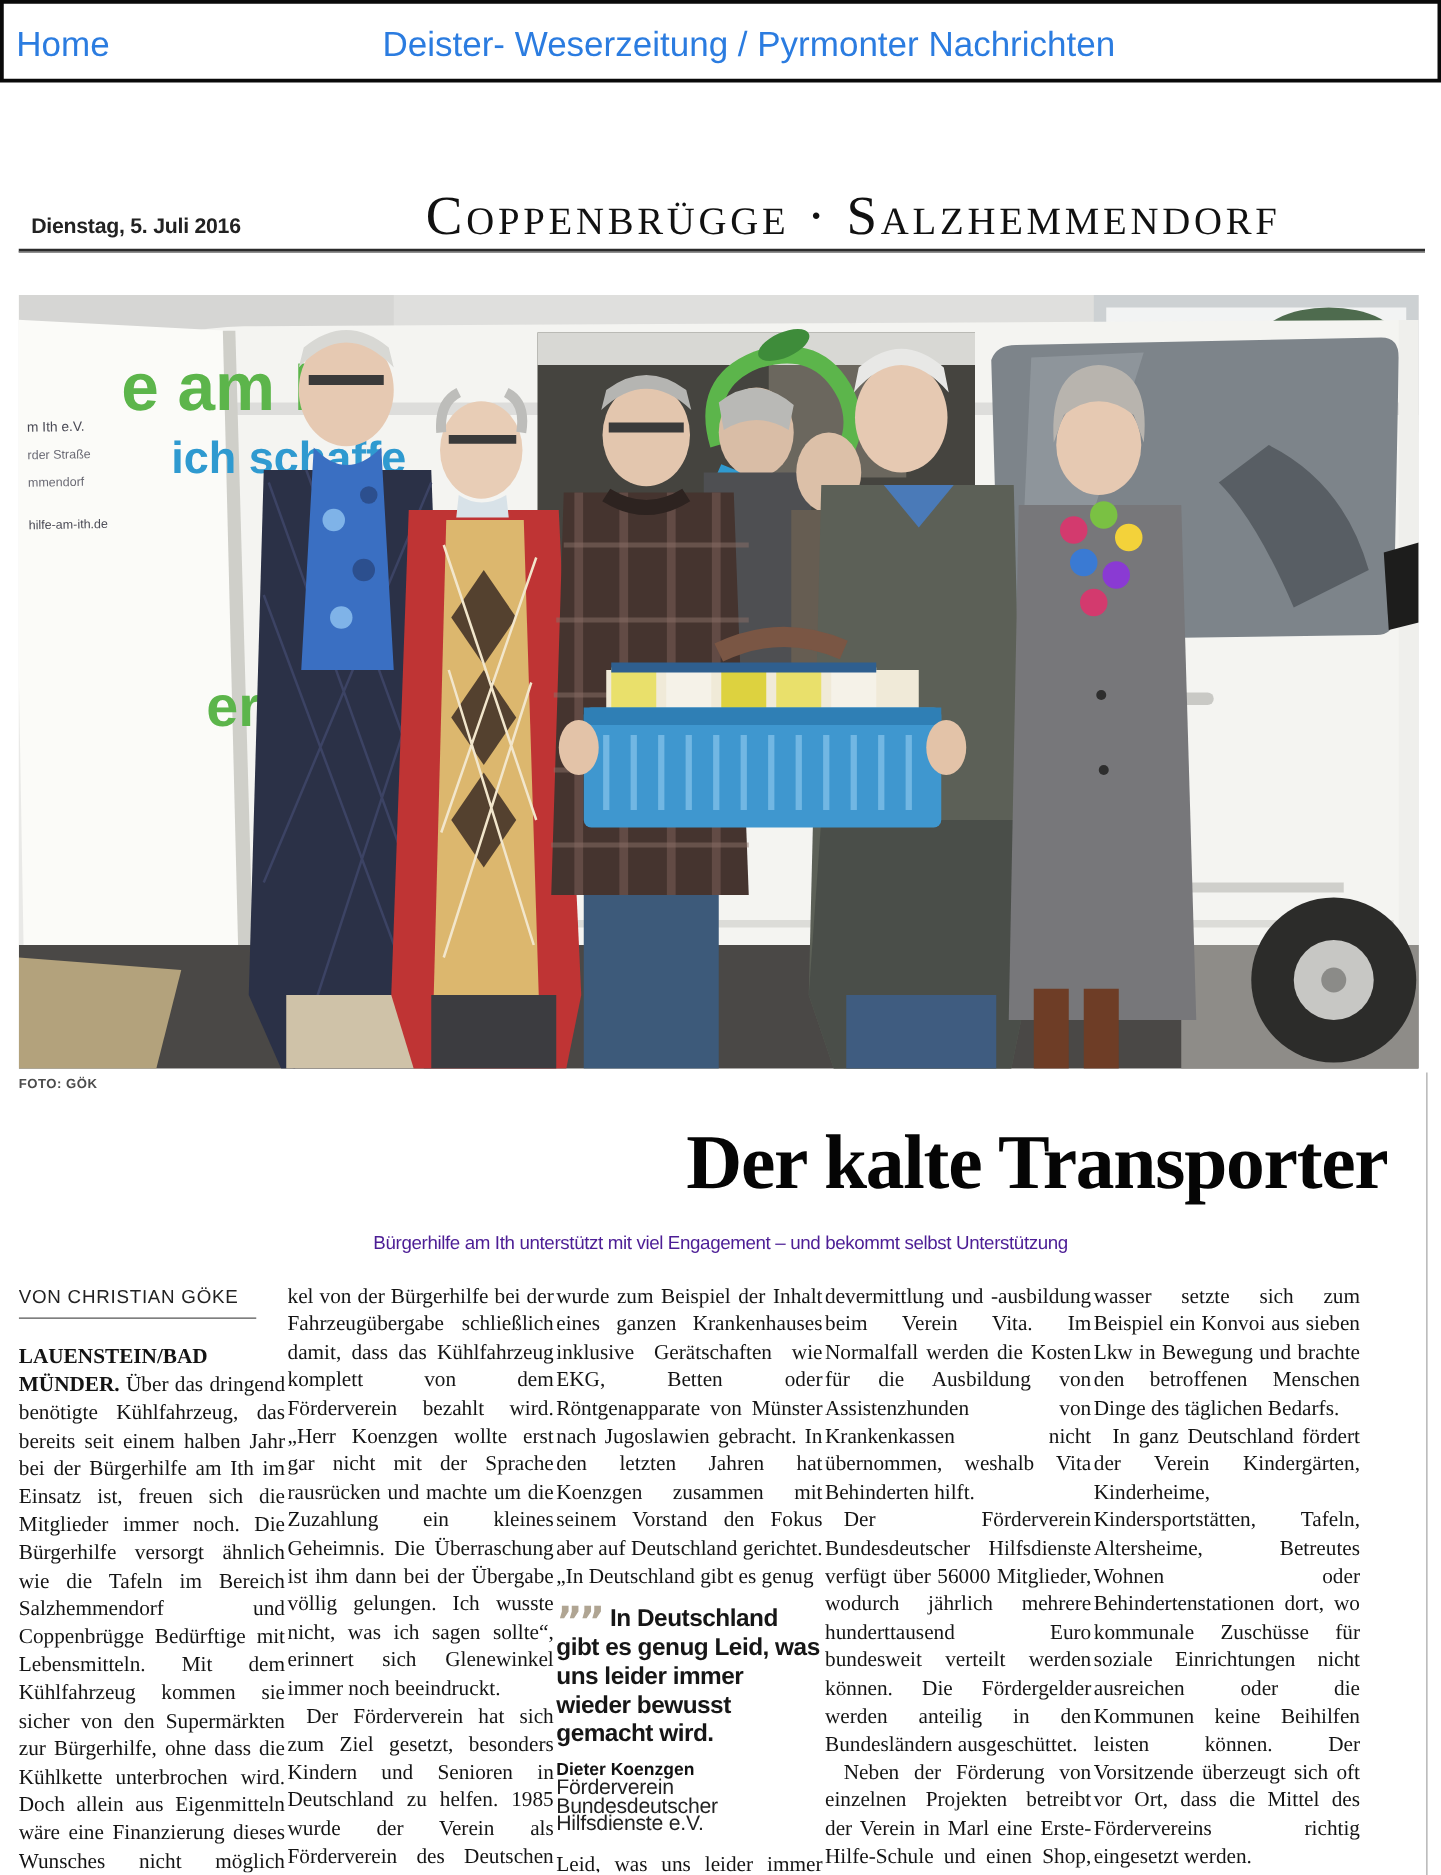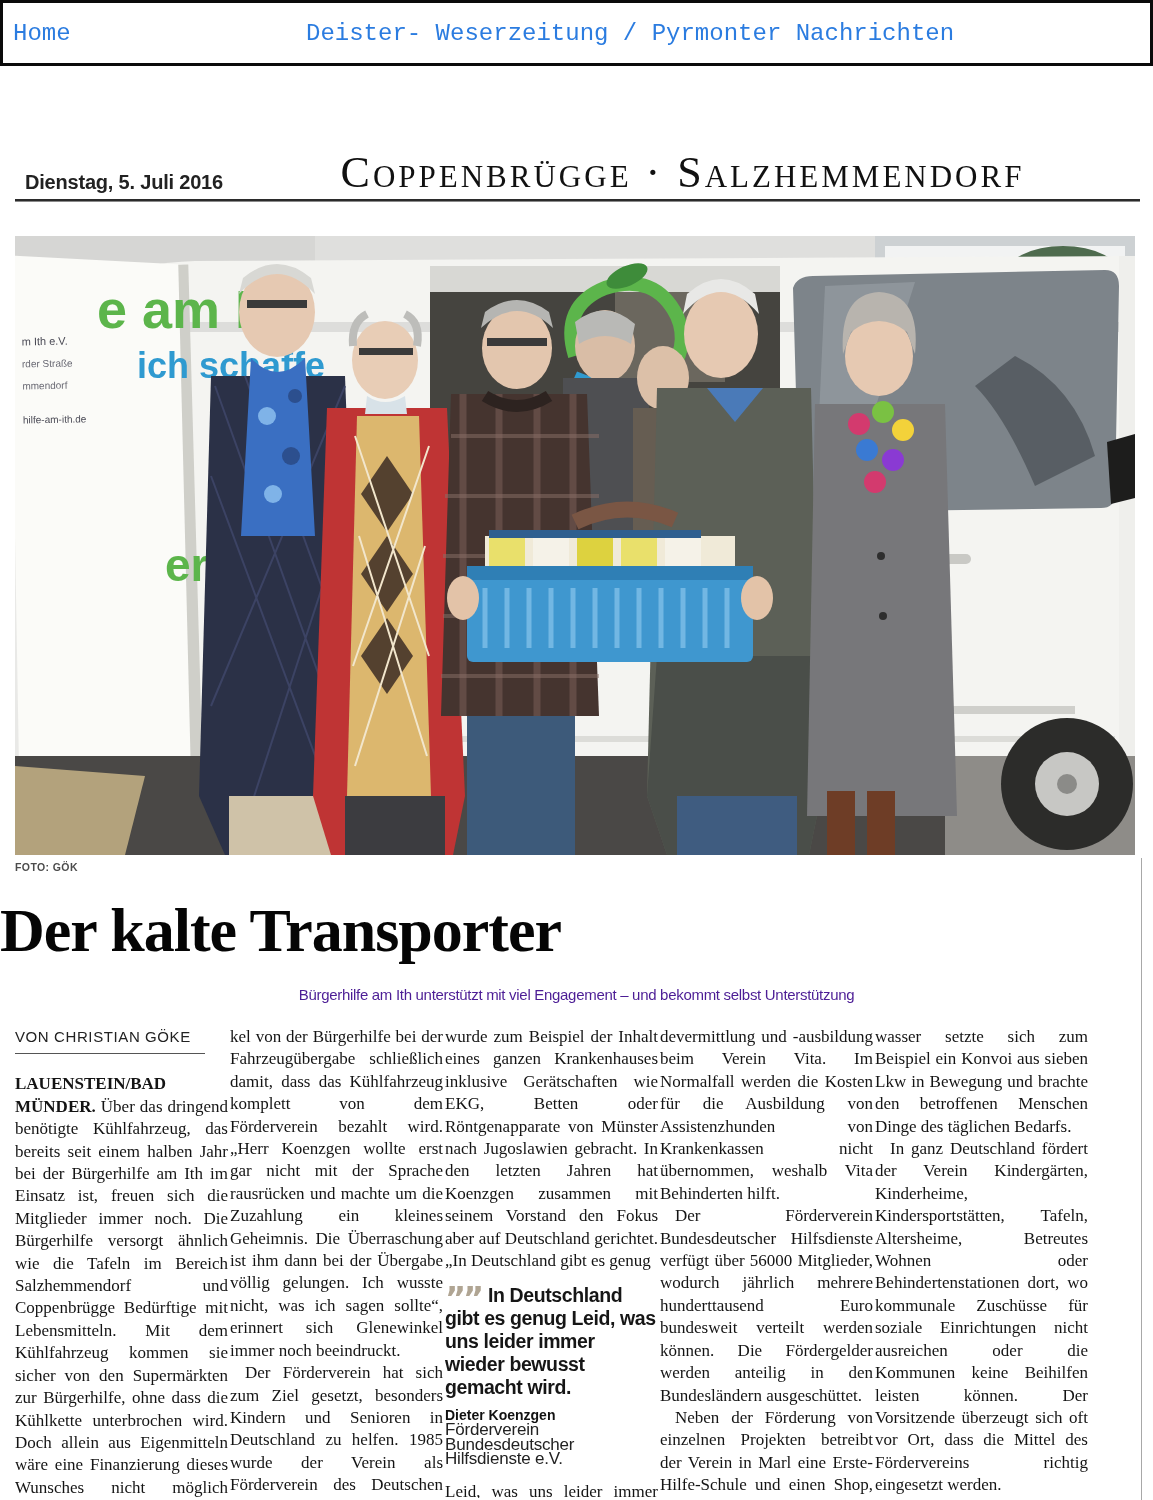--- a/index.html
+++ b/index.html
@@ -6,29 +6,29 @@
   body{
     width:1153px;height:1500px;position:relative;overflow:hidden;
     background:#ffffff;font-family:"Liberation Serif",serif;color:#1a1a1a;
   }
   
   .topbar{
     position:absolute;top:0;left:0;width:1147px;height:60px;
     border:3px solid #0a0a0a;background:#fff;
   }
   .topbar a{
-    position:absolute;top:17px;font-family:Liberation Mono, monospace;
-    font-size:24px;color:#2b7ce0;text-decoration:none;cursor:pointer;
+    position:absolute;top:17px;font-family:Liberation Sans, sans-serif;
+    font-size:28px;color:#2b7ce0;text-decoration:none;cursor:pointer;
   }
   .topbar a.home{left:10px;}
   .topbar a.pub{left:303px;}
   
   .issue-date{
     position:absolute;top:171px;left:25px;
-    font-family:"Liberation Sans",sans-serif;font-size:20px;font-weight:600;
+    font-family:"Liberation Sans",sans-serif;font-size:17px;font-weight:600;
     letter-spacing:-0.2px;color:#222;
   }
   .section-title{
     position:absolute;top:147px;left:0;width:1153px;margin:0;
     padding-left:212px;box-sizing:border-box;text-align:center;
     font-family:"Liberation Serif",serif;font-variant:small-caps;
     font-weight:500;font-size:44px;letter-spacing:3px;color:#111;
   }
   .header-rule{
     position:absolute;top:199px;left:15px;width:1125px;height:2px;
@@ -42,21 +42,21 @@
   .caption-row{
     position:absolute;top:861px;left:15px;width:1122px;
     display:flex;justify-content:space-between;align-items:baseline;
     font-family:"Liberation Sans",sans-serif;
   }
   .caption{font-size:15px;font-weight:700;letter-spacing:-0.2px;color:#111;}
   .credit{font-size:10.5px;font-weight:600;letter-spacing:0.4px;color:#4c4c4c;}
   
   .headline{
     position:absolute;top:896px;left:0;width:1110px;margin:0;
-    text-align:left;font-family:"Liberation Serif",serif;
+    text-align:right;font-family:"Liberation Serif",serif;
     font-size:62px;font-weight:700;letter-spacing:-1px;color:#050505;line-height:1.1;
   }
   .subhead{
     position:absolute;top:986px;left:0;width:1153px;margin:0;text-align:center;
     font-family:"Liberation Sans",sans-serif;font-size:15px;font-weight:500;
     letter-spacing:-0.3px;color:#4c1d95;
   }
   
   .columns{
     position:absolute;top:1026px;left:15px;width:1123px;height:472px;

